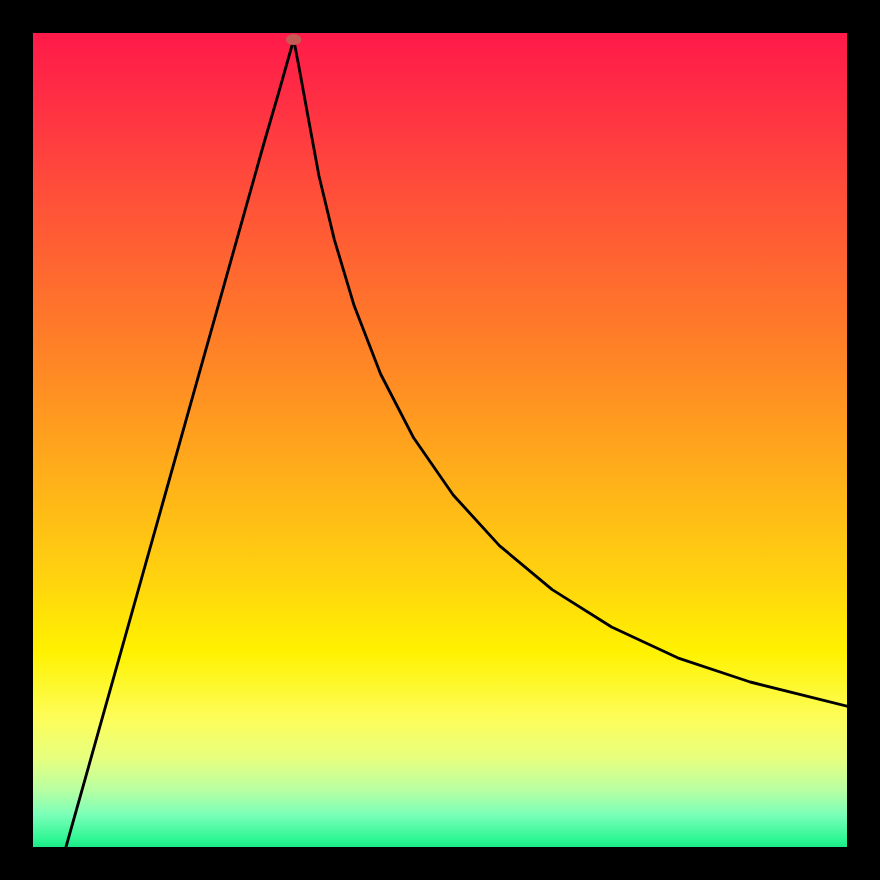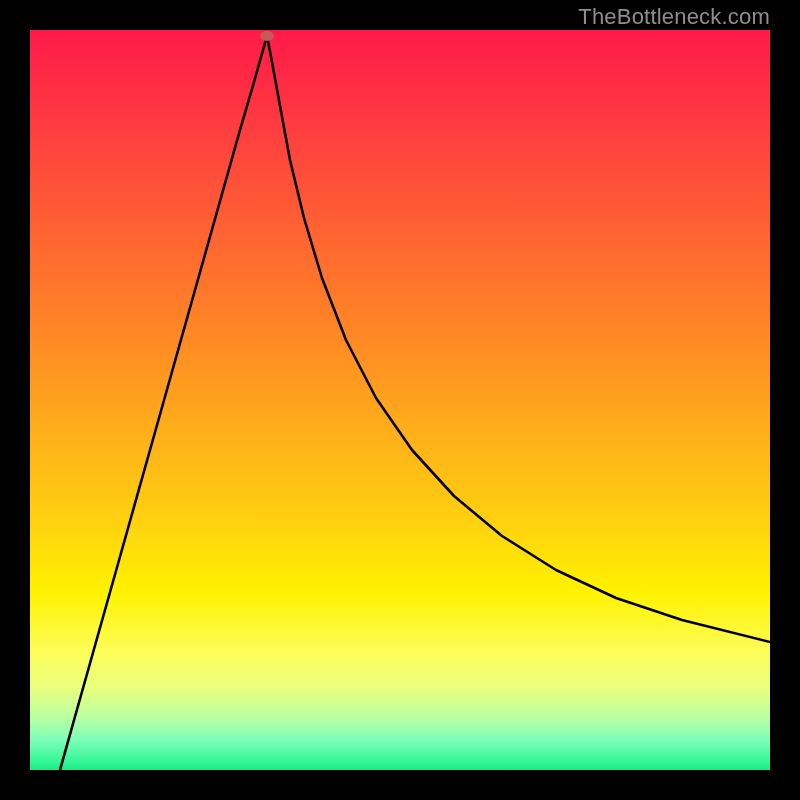--- a/index.html
+++ b/index.html
@@ -70,15 +70,14 @@
       <g id="series-group">
           <path d="M30 740 L48 676 L66 612 L84 548 L102 484 L120 420 L138 356 L156 292 L174 228 L192 164 L210 100 L224 52 L233 20 L237 6" fill="none" stroke="#000" stroke-width="2.6" stroke-linecap="round" stroke-linejoin="round"></path>
           <path d="M237 6 L242 32 L250 76 L260 130 L274 188 L292 248 L316 310 L346 368 L382 420 L424 466 L472 506 L526 540 L586 568 L652 590 L740 612" fill="none" stroke="#000" stroke-width="2.6" stroke-linecap="round" stroke-linejoin="round"></path>
         </g>
       <g id="marker-group">
           <ellipse cx="237" cy="6" rx="7" ry="5" fill="#c75a55"></ellipse>
         </g>
     </svg>
   </div>
 
-  <div class="watermark">TheBottleneck.com</div>
 
 </div>
 
 </body></html>

